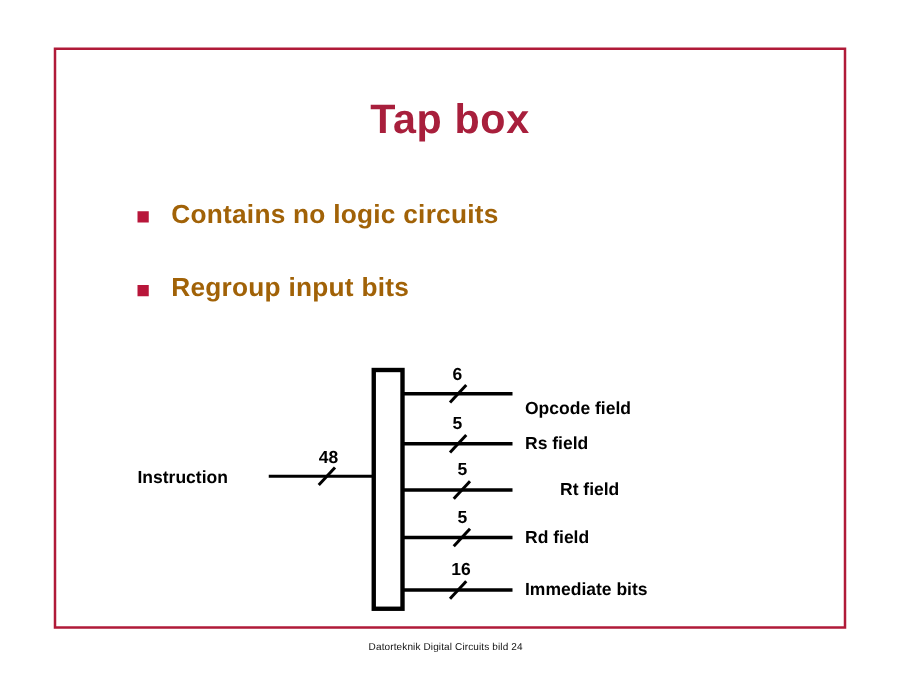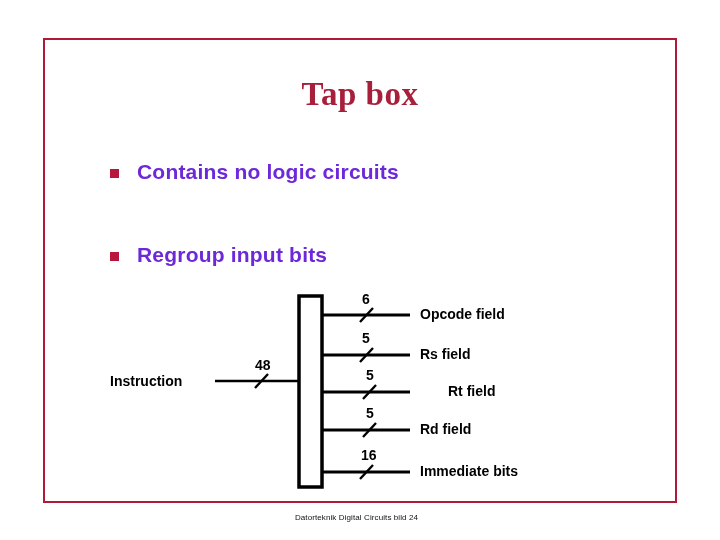--- a/index.html
+++ b/index.html
@@ -27,51 +27,51 @@
     background: #ffffff;
   }
 
   
   #slide-title {
     position: absolute;
     left: 0;
     top: 76px;
     width: 720px;
     text-align: center;
-    font-family: Liberation Serif, serif;
+    font-family: Liberation Sans, sans-serif;
     font-weight: bold;
     font-size: 33px;
     color: #a81f3c;
     letter-spacing: 0.5px;
   }
 
   
   .bullet-row {
     position: absolute;
     left: 110px;
     display: flex;
     align-items: center;
   }
   #bullet-row-0 { top: 160px; }
-  #bullet-row-1 { top: 243px; }
+  #bullet-row-1 { top: 219px; }
 
   .bullet-marker {
     width: 9px;
     height: 9px;
     background: #b8163a;
     margin-right: 18px;
     flex: none;
     position: relative;
     top: 1px;
   }
   .bullet-text {
     font-family: "Liberation Sans", sans-serif;
     font-weight: bold;
     font-size: 21px;
-    color: #6d28d9;
+    color: #a16207;
     white-space: nowrap;
     letter-spacing: 0.2px;
   }
 
   
   #diagram {
     position: absolute;
     left: 0;
     top: 0;
     width: 720px;
@@ -83,21 +83,21 @@
     position: absolute;
     font-family: "Liberation Sans", sans-serif;
     font-weight: bold;
     color: #000000;
     white-space: nowrap;
   }
   .field-label {
     font-size: 14px;
     left: 420px;
   }
-  #field-label-0 { top: 306px; text-align: right; }
+  #field-label-0 { top: 318px; text-align: right; }
   #field-label-1 { top: 346px; }
   #field-label-2 { top: 383px; padding-left: 28px; }
   #field-label-3 { top: 421px; }
   #field-label-4 { top: 463px; }
 
   .width-label {
     font-size: 14px;
   }
   #width-label-in { left: 255px; top: 357px; }
   #width-label-0  { left: 362px; top: 291px; }

